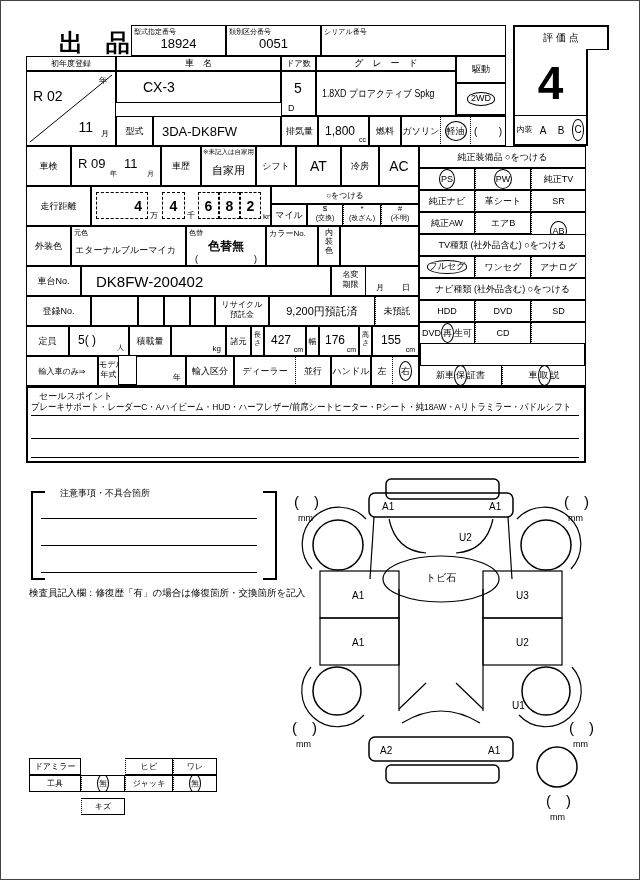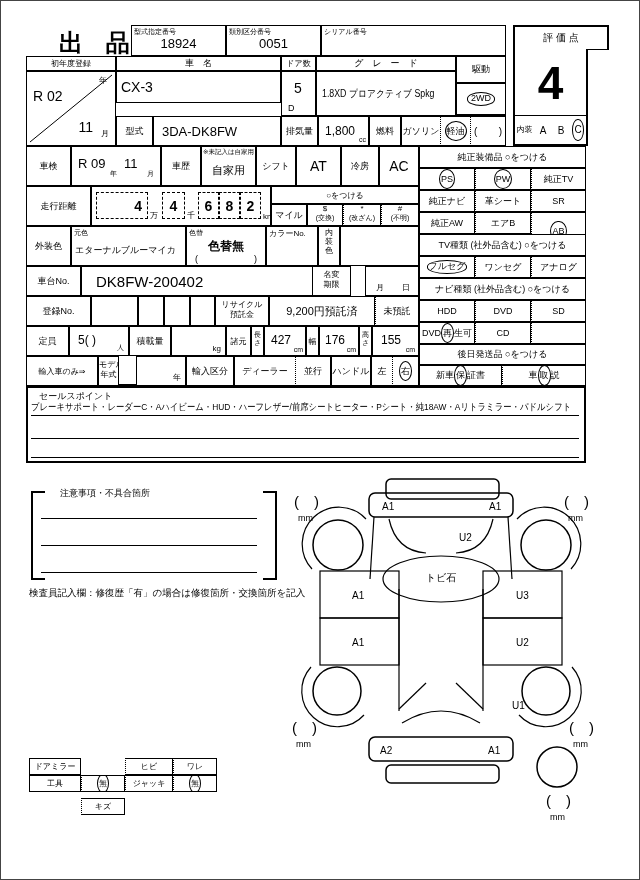--- a/index.html
+++ b/index.html
@@ -68,21 +68,21 @@
   <div class="cell blk" style="left:25px;top:70px;width:90px;height:75px;">
     <svg class="abs" style="left:0;top:0;" width="88" height="73">
         <line x1="3" y1="70" x2="85" y2="3" stroke="#000" stroke-width="1"></line>
       </svg>
     <span class="abs f8" style="right:8px;top:3px;">年</span>
     <span class="abs f14" style="left:6px;top:16px;">R 02</span>
     <span class="abs f14" style="right:22px;bottom:10px;">11</span>
     <span class="abs f8" style="right:6px;bottom:6px;">月</span>
   </div>
 
-  <div class="cell f14" style="left:115px;top:70px;width:165px;height:32px;justify-content:flex-start;padding-left:4px;">CX-3</div>
+  <div class="cell f14" style="left:115px;top:70px;width:165px;height:32px;justify-content:flex-start;padding-left:26px;">CX-3</div>
   <div class="cell blk" style="left:280px;top:70px;width:35px;height:45px;">
     <span class="abs f14" style="left:12px;top:8px;">5</span>
     <span class="abs f9" style="left:6px;bottom:2px;">D</span>
   </div>
   <div class="cell f10" style="left:315px;top:70px;width:140px;height:45px;text-align:right;">
     <span class="squeeze">1.8XD プロアクティブ Spkg</span>
   </div>
   <div class="cell f9" style="left:455px;top:82px;width:50px;height:32px;">
     <span class="circ">2WD</span>
   </div>
@@ -168,21 +168,21 @@
     <span class="abs" style="left:0;right:0;top:2px;text-align:center;line-height:1.1;">
       <span class="blk">内</span>
       <span class="blk">装</span>
       <span class="blk">色</span>
     </span>
   </div>
   <div class="cell" style="left:339px;top:225px;width:79px;height:40px;"></div>
 
   <div class="cell f9" style="left:25px;top:265px;width:55px;height:30px;">車台No.</div>
   <div class="cell f15" style="left:80px;top:265px;width:250px;height:30px;justify-content:flex-start;padding-left:14px;">DK8FW-200402</div>
-  <div class="cell blk f8" style="left:311px;top:265px;width:39px;height:30px;">
+  <div class="cell blk f8" style="left:330px;top:265px;width:39px;height:30px;">
     <span class="abs" style="left:0;right:0;top:3px;text-align:center;line-height:1.2;">
       <span class="blk">名変</span>
       <span class="blk">期限</span>
     </span>
   </div>
   <div class="cell blk" style="left:364px;top:265px;width:54px;height:30px;">
     <span class="abs f8" style="left:10px;bottom:2px;">月</span>
     <span class="abs f8" style="right:8px;bottom:2px;">日</span>
   </div>
 
@@ -282,21 +282,20 @@
   <div class="cell f9" style="left:418px;top:299px;width:56px;height:22px;">HDD</div>
   <div class="cell f9" style="left:474px;top:299px;width:56px;height:22px;border-left:1px dotted #000;">DVD</div>
   <div class="cell f9" style="left:530px;top:299px;width:55px;height:22px;border-left:1px dotted #000;">SD</div>
   <div class="cell f9" style="left:418px;top:321px;width:56px;height:22px;">
     <span>DVD</span>
       <span class="circ2">再</span>
       <span>生可</span>
   </div>
   <div class="cell f9" style="left:474px;top:321px;width:56px;height:22px;border-left:1px dotted #000;">CD</div>
   <div class="cell f9" style="left:530px;top:321px;width:55px;height:22px;border-left:1px dotted #000;"></div>
-  <div class="cell f9" style="left:418px;top:343px;width:167px;height:21px;">後日発送品 ○をつける</div>
   <div class="cell f9" style="left:418px;top:364px;width:83px;height:21px;">
     <span>新車</span>
       <span class="circ2">保</span>
       <span>証書</span>
   </div>
   <div class="cell f9" style="left:501px;top:364px;width:84px;height:21px;border-left:1px dotted #000;">
     <span>車</span>
       <span class="circ2">取</span>
       <span>説</span>
   </div>

